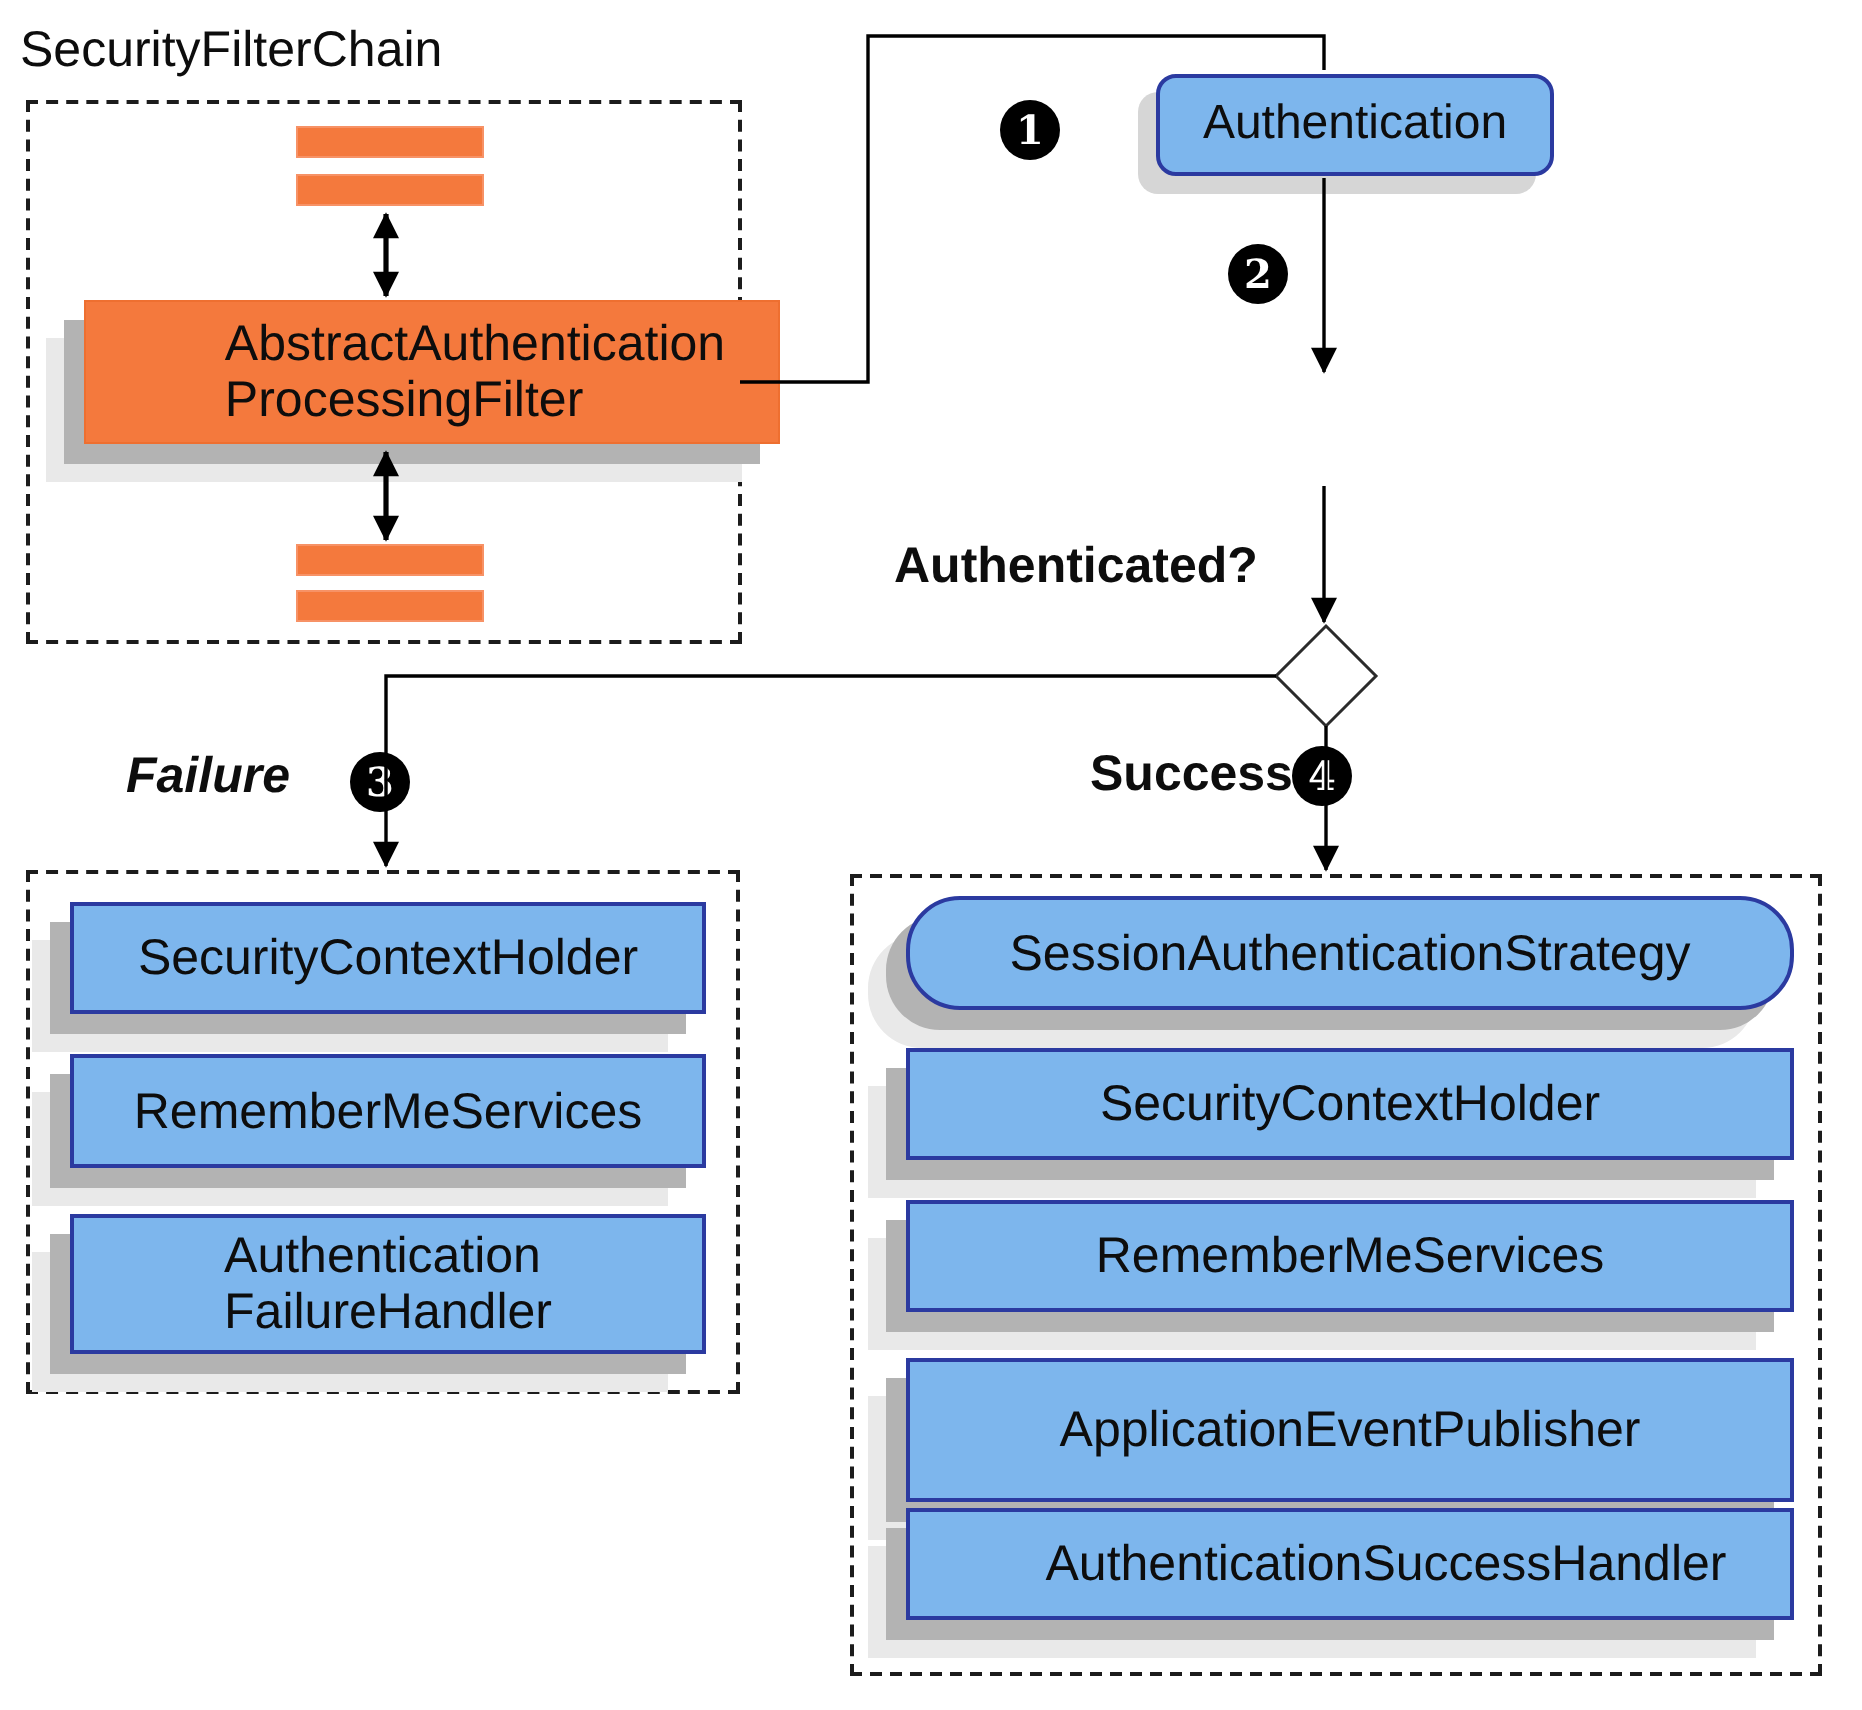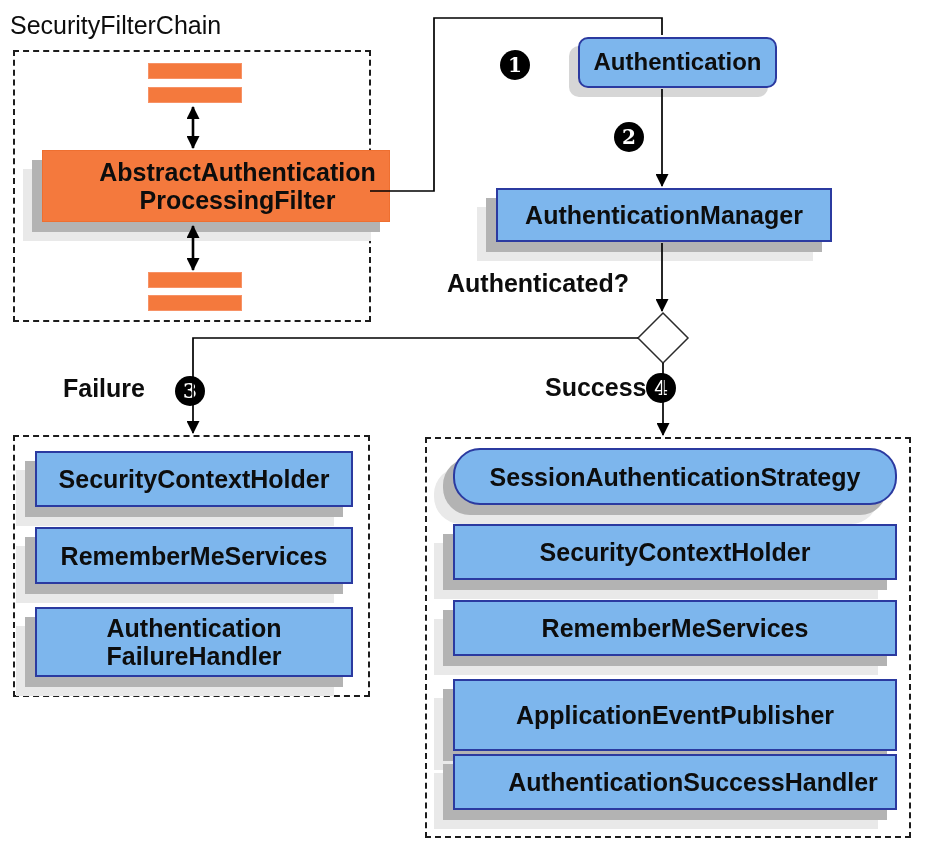--- a/index.html
+++ b/index.html
@@ -14,40 +14,40 @@
   .grp-fail{left:13px;top:435px;width:353px;height:258px;}
   .grp-succ{left:425px;top:437px;width:482px;height:397px;}
 
   .bar{width:94px;height:16px;background:var(--orange,#F4793D);border:1px solid var(--bar-border,#F79266);box-sizing:border-box;}
   .bar1{left:148px;top:63px;}
   .bar2{left:148px;top:87px;}
   .bar3{left:148px;top:272px;}
   .bar4{left:148px;top:295px;}
 
   .node{
-    display:flex;align-items:center;justify-content:center;text-align:center;
-    font-weight:bold;white-space:pre-line;line-height:1.12;box-sizing:border-box;
+    display:flex;align-items:center;justify-content:center;text-align:left;
+    font-weight:normal;white-space:pre-line;line-height:1.12;box-sizing:border-box;
   }
   .orange-box{
     left:42px;top:150px;width:348px;height:72px;font-size:25px;
     background:var(--orange,#F4793D);border:1px solid var(--orange-border,#EE6F30);
     box-shadow:-10px 10px 0 0 var(--shadow,#B3B3B3),-19px 19px 0 0 var(--shadow-light,#E9E9E9);
     padding-left:43px;
   }
   .blue{
     background:var(--blue-fill,#7DB6ED);border:2px solid var(--blue-border,#2B3AA0);
     box-shadow:-10px 10px 0 0 var(--shadow,#B3B3B3),-19px 19px 0 0 var(--shadow-light,#E9E9E9);
   }
   .auth-box{left:578px;top:37px;width:199px;height:51px;border-radius:10px;font-size:24px;
     box-shadow:-9px 9px 0 0 var(--shadow-soft,#D6D6D6);}
   .authmgr-box{left:496px;top:188px;width:336px;height:54px;font-size:25px;}
 
   .flow-label{font-weight:bold;font-size:25px;}
   .lbl-authq{left:447px;top:269px;}
-  .lbl-fail{left:63px;top:374px;}
+  .lbl-fail{left:63px;top:374px;font-style:italic;}
   .lbl-succ{left:545px;top:373px;}
 
   .badge{
     width:30px;height:30px;border-radius:50%;background:#000;color:#fff;
     display:flex;align-items:center;justify-content:center;
     font-family:"DejaVu Serif",serif;font-weight:bold;font-size:20px;line-height:1;
   }
   .b1{left:500px;top:50px;}
   .b2{left:614px;top:122px;}
   .b3{left:175px;top:376px;}
@@ -74,21 +74,20 @@
   <div class="abs sfc-title">SecurityFilterChain</div>
   <div class="abs dashed sfc-box"></div>
   <div class="abs bar bar1"></div>
   <div class="abs bar bar2"></div>
   <div class="abs bar bar3"></div>
   <div class="abs bar bar4"></div>
   <div class="abs node orange-box">AbstractAuthentication
 ProcessingFilter</div>
 
   <div class="abs node blue auth-box">Authentication</div>
-  <div class="abs node blue authmgr-box">AuthenticationManager</div>
 
   <div class="abs flow-label lbl-authq">Authenticated?</div>
   <div class="abs flow-label lbl-fail">Failure</div>
   <div class="abs flow-label lbl-succ">Success</div>
 
   <div class="abs badge b1">1</div>
   <div class="abs badge b2">2</div>
   <div class="abs badge b3">3</div>
   <div class="abs badge b4">4</div>
 

